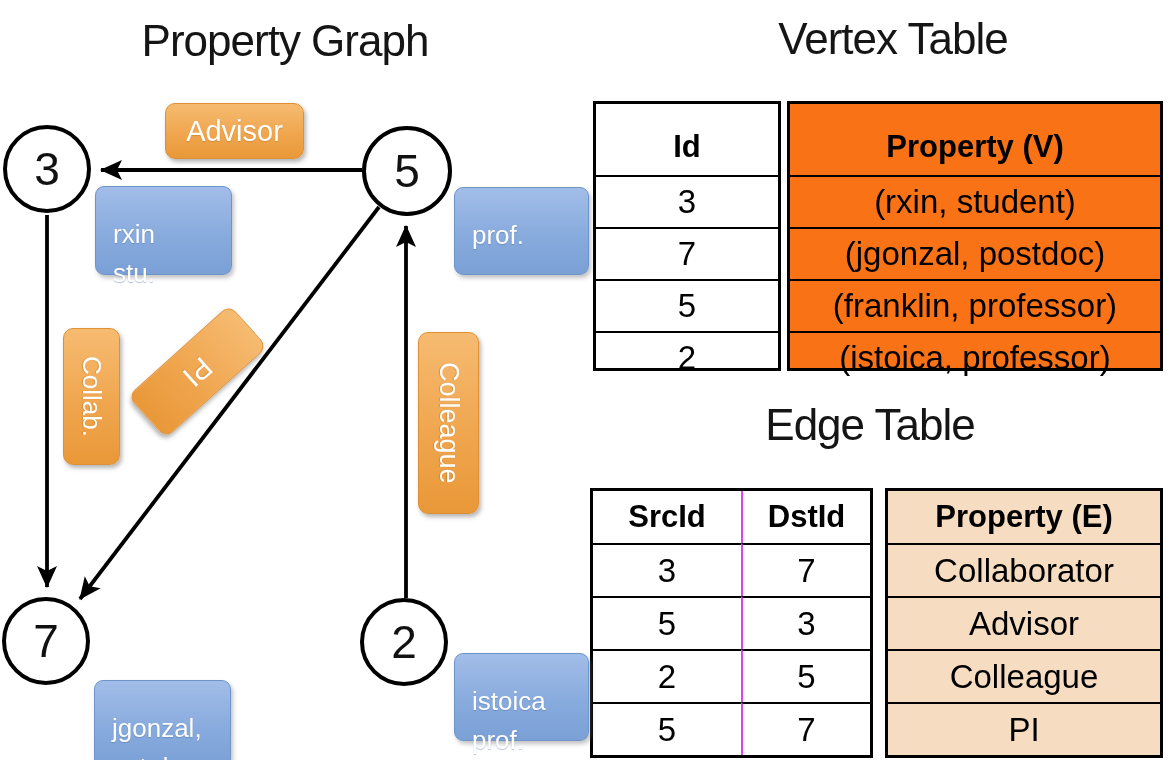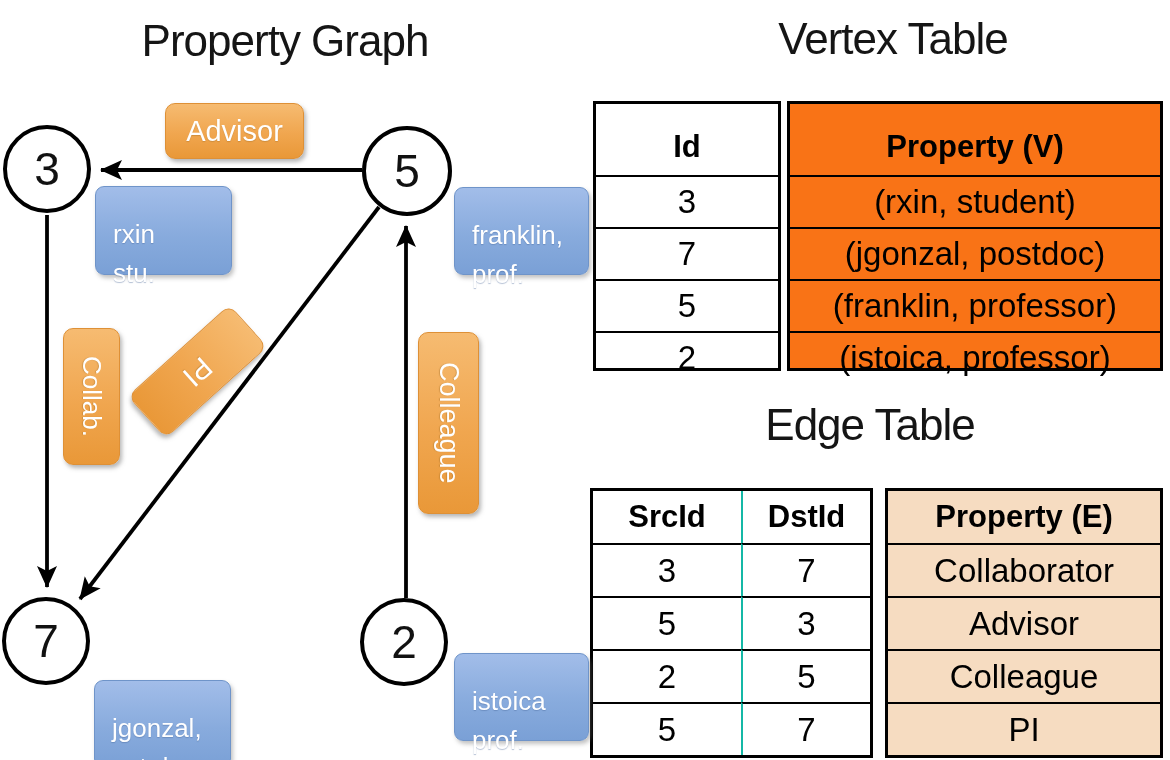--- a/index.html
+++ b/index.html
@@ -59,21 +59,21 @@
 
   
   .tbl{position:absolute;border:3px solid #000;box-sizing:border-box;background:#fff;}
   .tbl .cell{
     display:flex;align-items:center;justify-content:center;
     border-top:2px solid #000;font-size:33px;box-sizing:border-box;
   }
   .tbl .cell.first{border-top:none;}
   .tbl .hdr{font-weight:bold;font-size:31px;}
   .twocol{display:grid;grid-template-columns:148px 1fr;}
-  .twocol .cell.rcol{border-left:2px solid #14b8a6;}
+  .twocol .cell.rcol{border-left:2px solid #d946ef;}
 
   #vt-id{left:593px;top:101px;width:188px;height:270px;}
   #vt-prop{left:787px;top:101px;width:376px;height:270px;background:#f97316;}
   #vt-id .cell,#vt-prop .cell{height:52px;}
   #vt-id .hdr,#vt-prop .hdr{height:56px;margin-top:15px;}
 
   #et-ids{left:590px;top:488px;width:283px;height:270px;}
   #et-prop{left:885px;top:488px;width:278px;height:270px;background:#f6dcc1;}
   #et-ids .cell,#et-prop .cell{height:53px;}
   #et-ids .hdr,#et-prop .hdr{height:52px;}
@@ -105,21 +105,20 @@
   <div id="label-advisor" class="edge-label">Advisor</div>
   <div id="label-collab" class="edge-label vtext">Collab.</div>
   <div id="label-pi" class="edge-label vtext">PI</div>
   <div id="label-colleague" class="edge-label vtext">Colleague</div>
 
   <div id="box-rxin" class="prop-box">
     <div>rxin</div>
     <div>stu.</div>
   </div>
   <div id="box-franklin" class="prop-box">
-    <div>franklin,</div>
     <div>prof.</div>
   </div>
   <div id="box-jgonzal" class="prop-box">
     <div>jgonzal,</div>
     <div>pst.doc.</div>
   </div>
   <div id="box-istoica" class="prop-box">
     <div>istoica</div>
     <div>prof.</div>
   </div>

